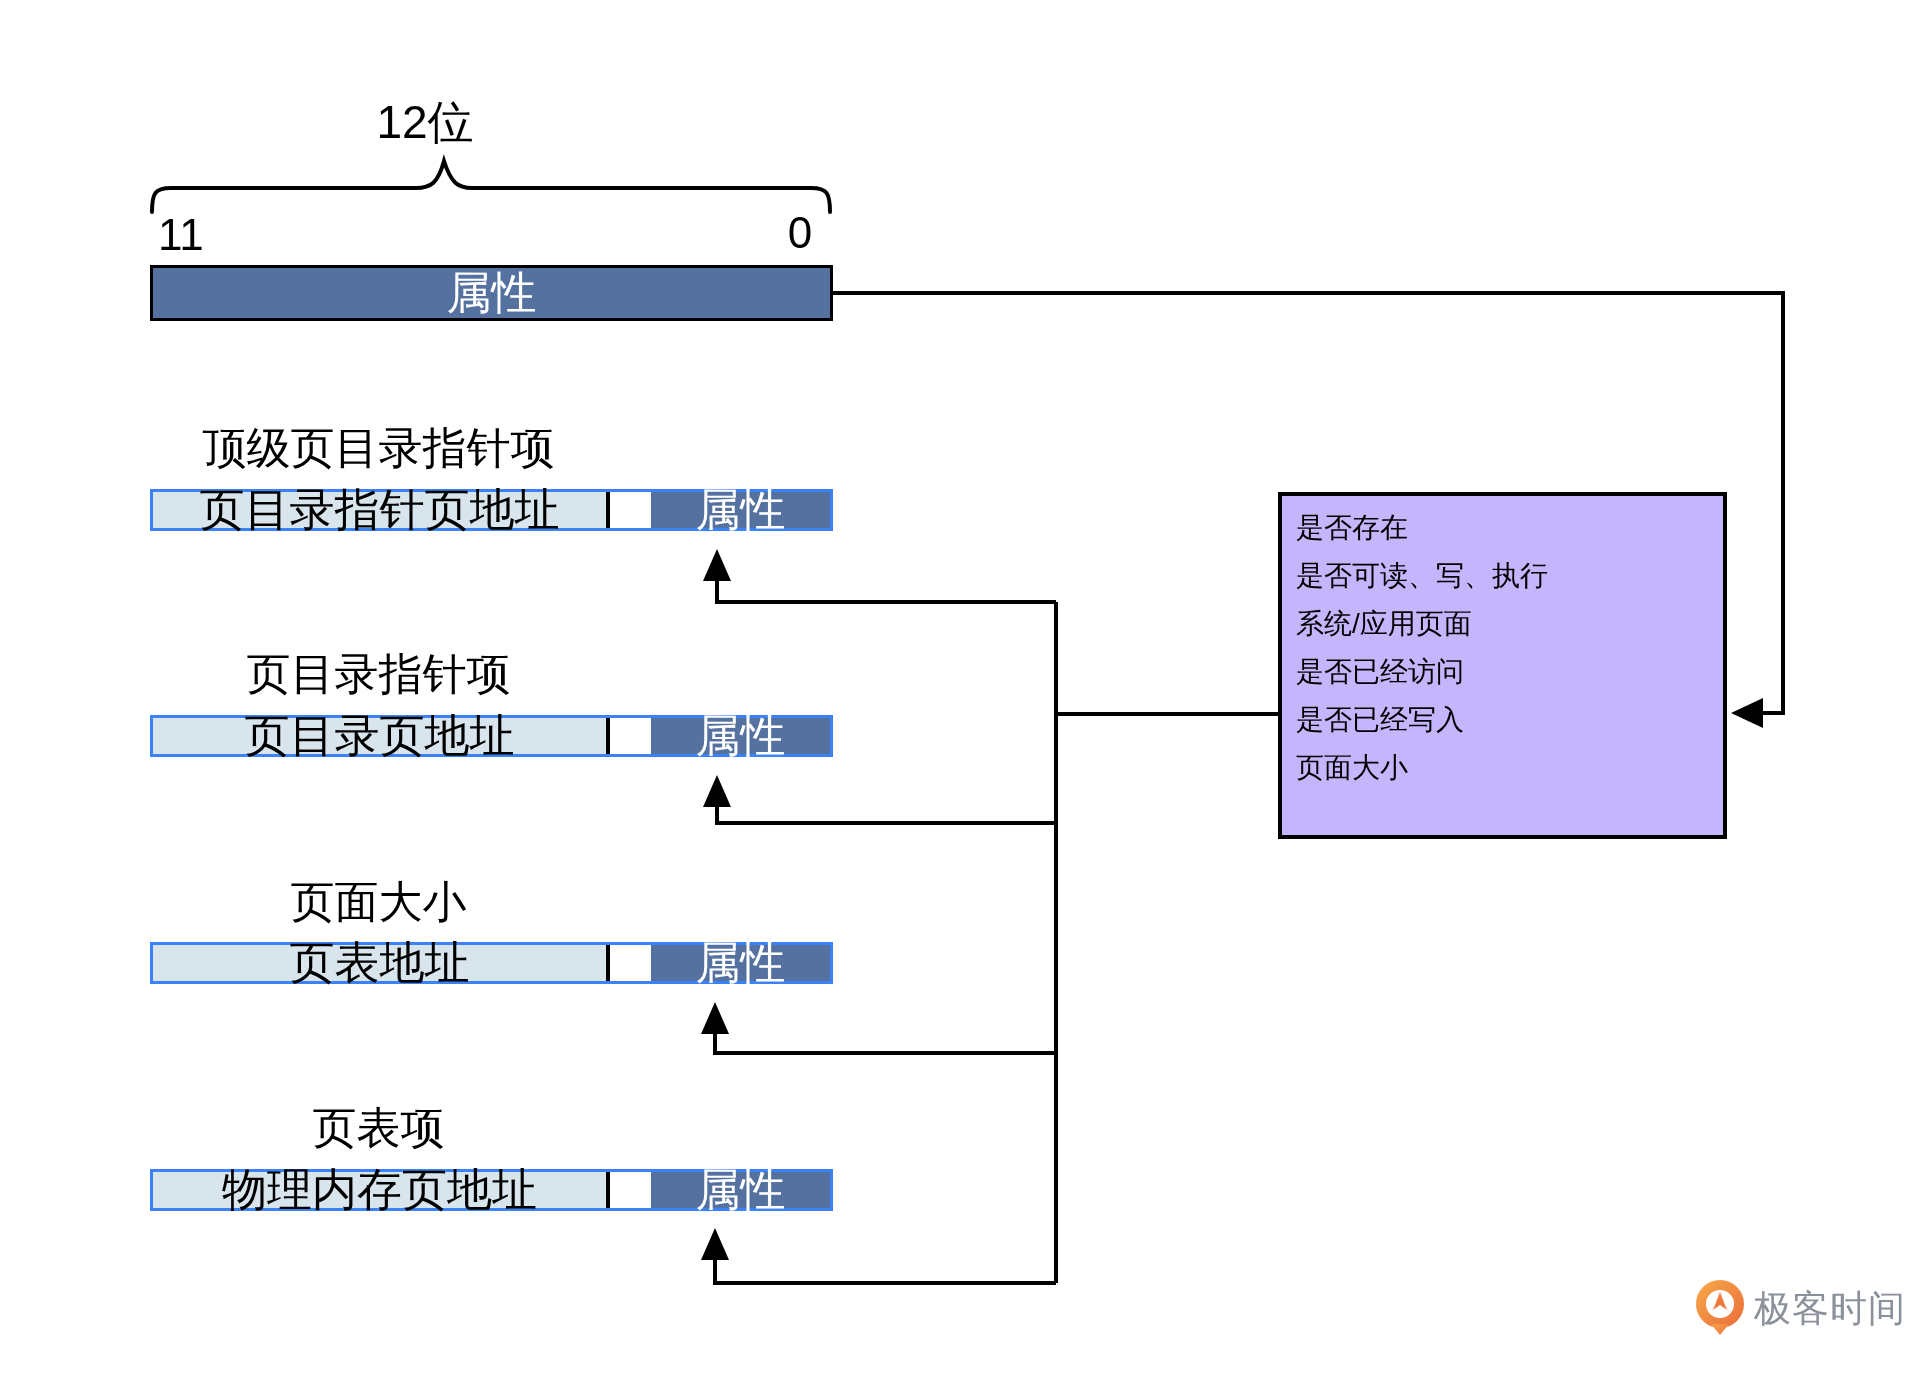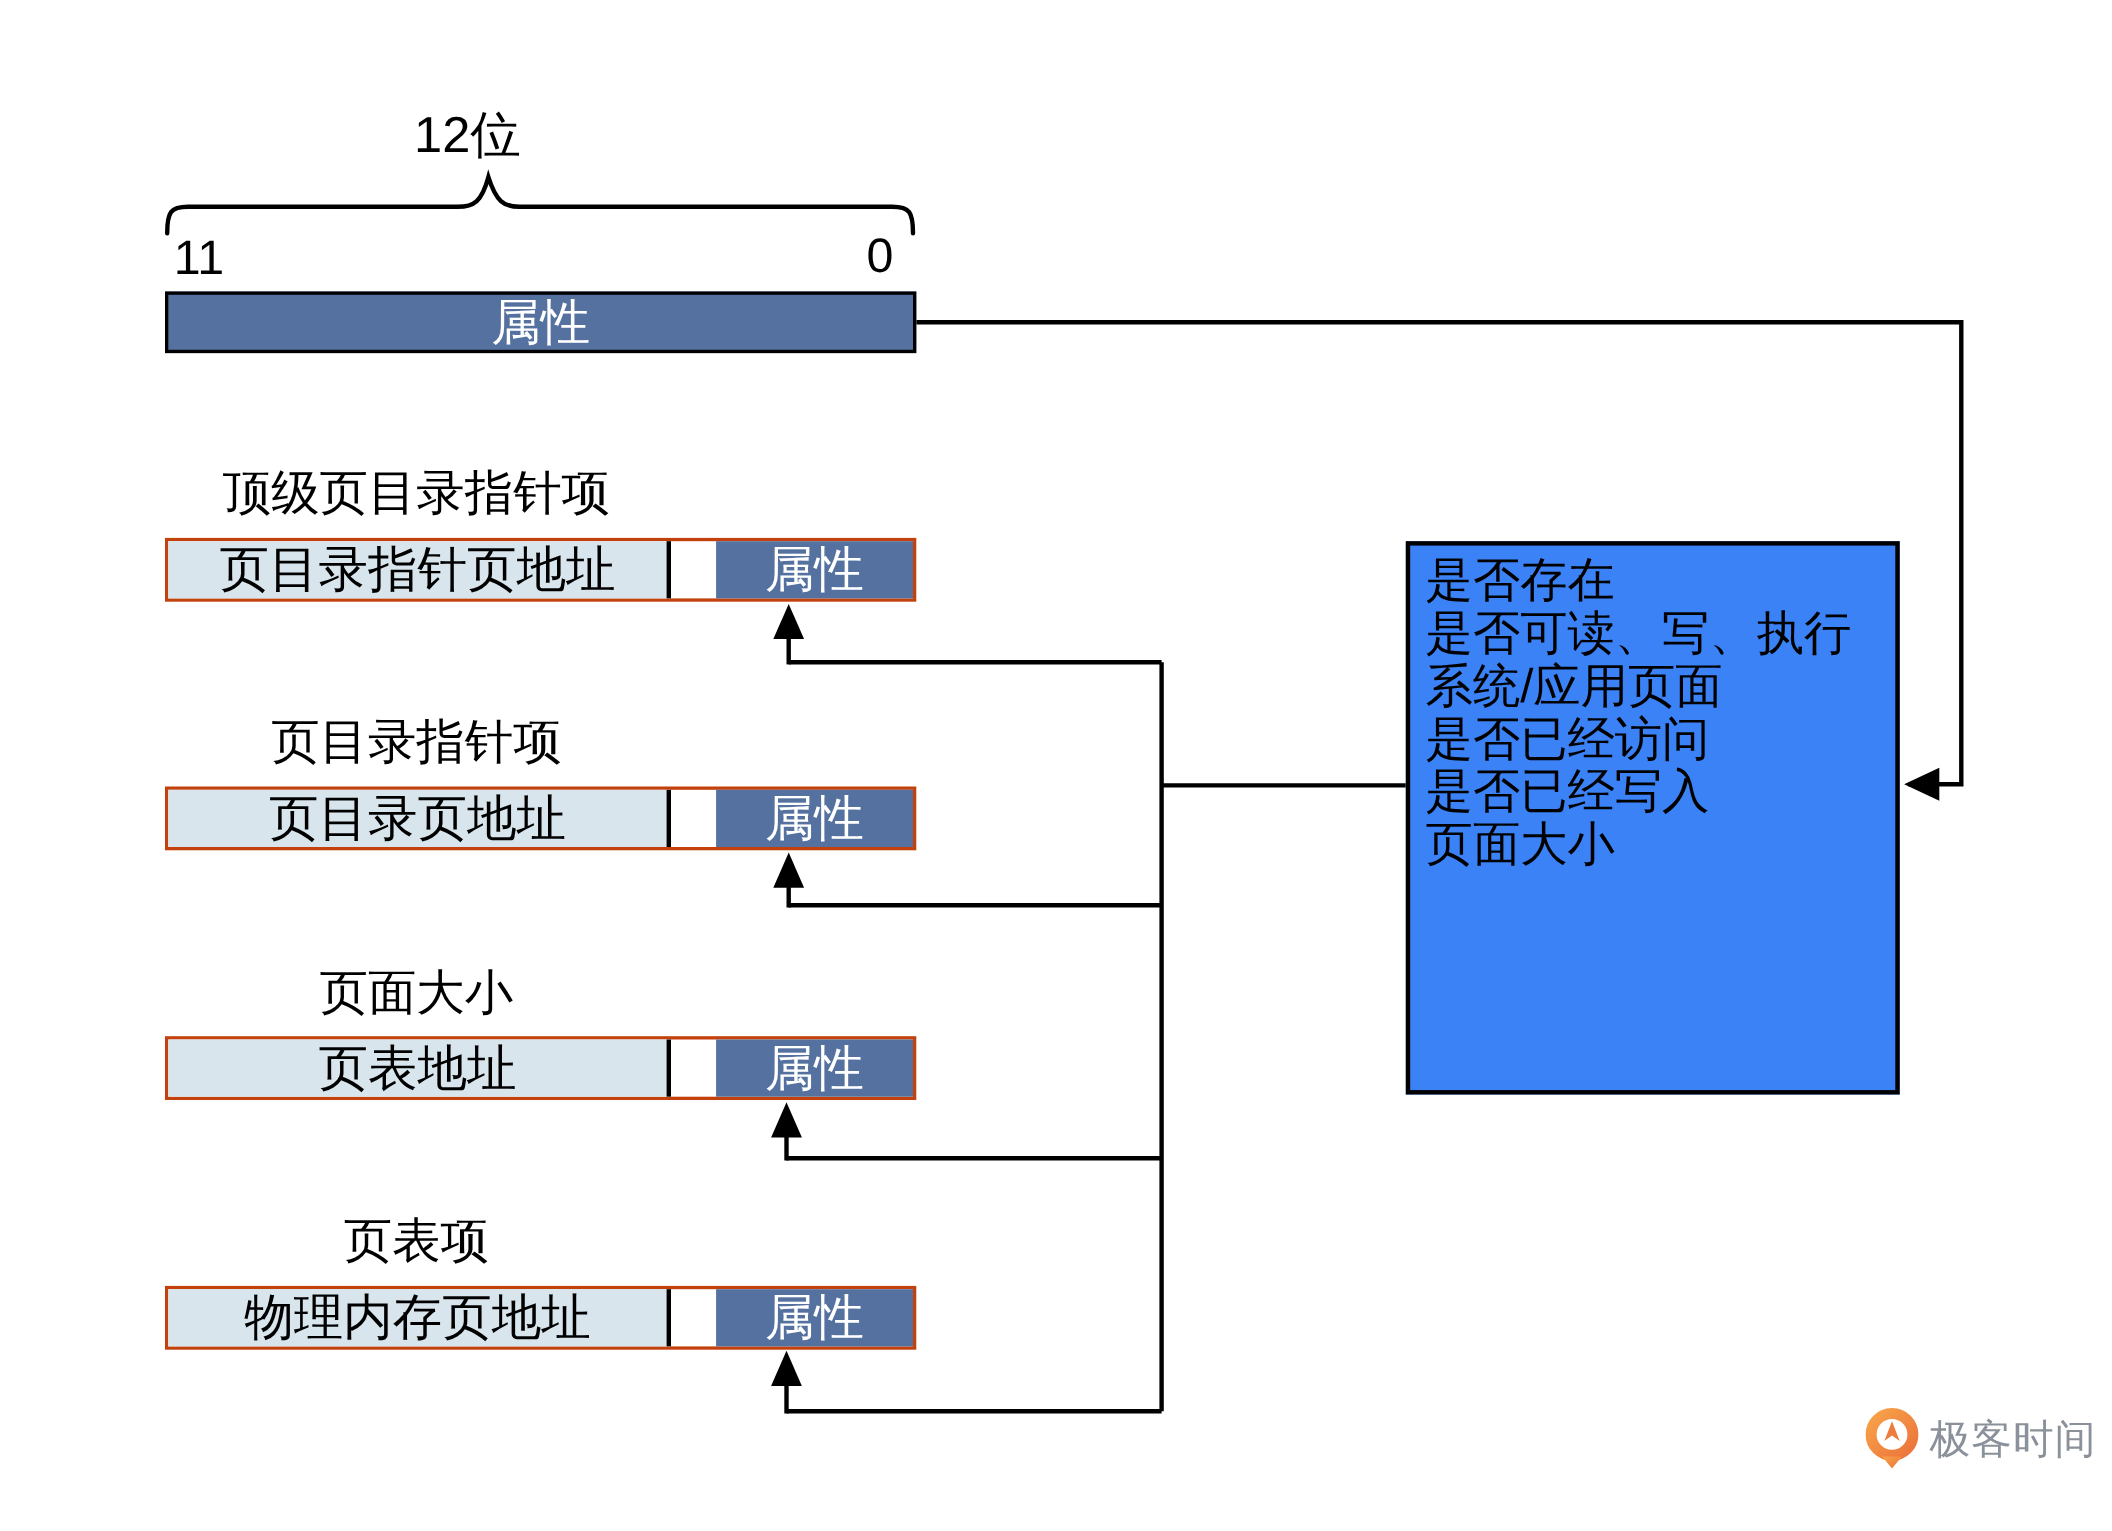--- a/index.html
+++ b/index.html
@@ -26,37 +26,37 @@
     left:150px; top:265px; width:683px; height:56px; box-sizing:border-box;
     background:var(--attr-fill); border:3px solid #000;
     display:flex; align-items:center; justify-content:center;
     color:#fff; font-size:45px;
   }
 
   .row-title { left:150px; width:457px; text-align:center; font-size:44px; }
   .rt1 { top:419px; } .rt2 { top:645px; } .rt3 { top:873px; } .rt4 { top:1099px; }
 
   .pte-bar {
-    left:150px; width:683px; height:58px; box-sizing:border-box;
-    border:3px solid #c2410c; display:flex; background:#fff;gap:41px;
+    left:150px; width:683px; height:42px; box-sizing:border-box;
+    border:3px solid #3b82f6; display:flex; background:#fff;gap:41px;
   }
   .pb1 { top:489px; } .pb2 { top:715px; } .pb3 { top:942px; } .pb4 { top:1169px;text-align:right; }
   .pte-bar .addr {
     flex:0 0 453px; background:var(--address-fill); border-right:4px solid #000;
     display:flex; align-items:center; justify-content:center; font-size:45px; color:#000;
   }
   .pte-bar .attr {
     flex:1 1 auto; background:var(--attr-fill);
     display:flex; align-items:center; justify-content:center; font-size:45px; color:#fff;
   }
 
   .attr-box {
-    left:1278px; top:492px; width:449px; height:503px; box-sizing:border-box;
-    border:4px solid #000; background:#3b82f6;
-    padding:8px 6px 0 14px; font-size:43px; line-height:48px;
+    left:1278px; top:492px; width:449px; height:347px; box-sizing:border-box;
+    border:4px solid #000; background:#c4b5fd;
+    padding:8px 6px 0 14px; font-size:28px; line-height:48px;
   }
   .attr-box .bline { white-space:nowrap; }
 
   .logo { left:1694px; top:1280px; display:flex; align-items:center; }
   .logo .mark { width:52px; height:58px; }
   .logo .wordmark { font-size:37px; color:var(--logo-text-gray); margin-left:8px; letter-spacing:1px; }
 </style>
 </head>
 <body>
 

